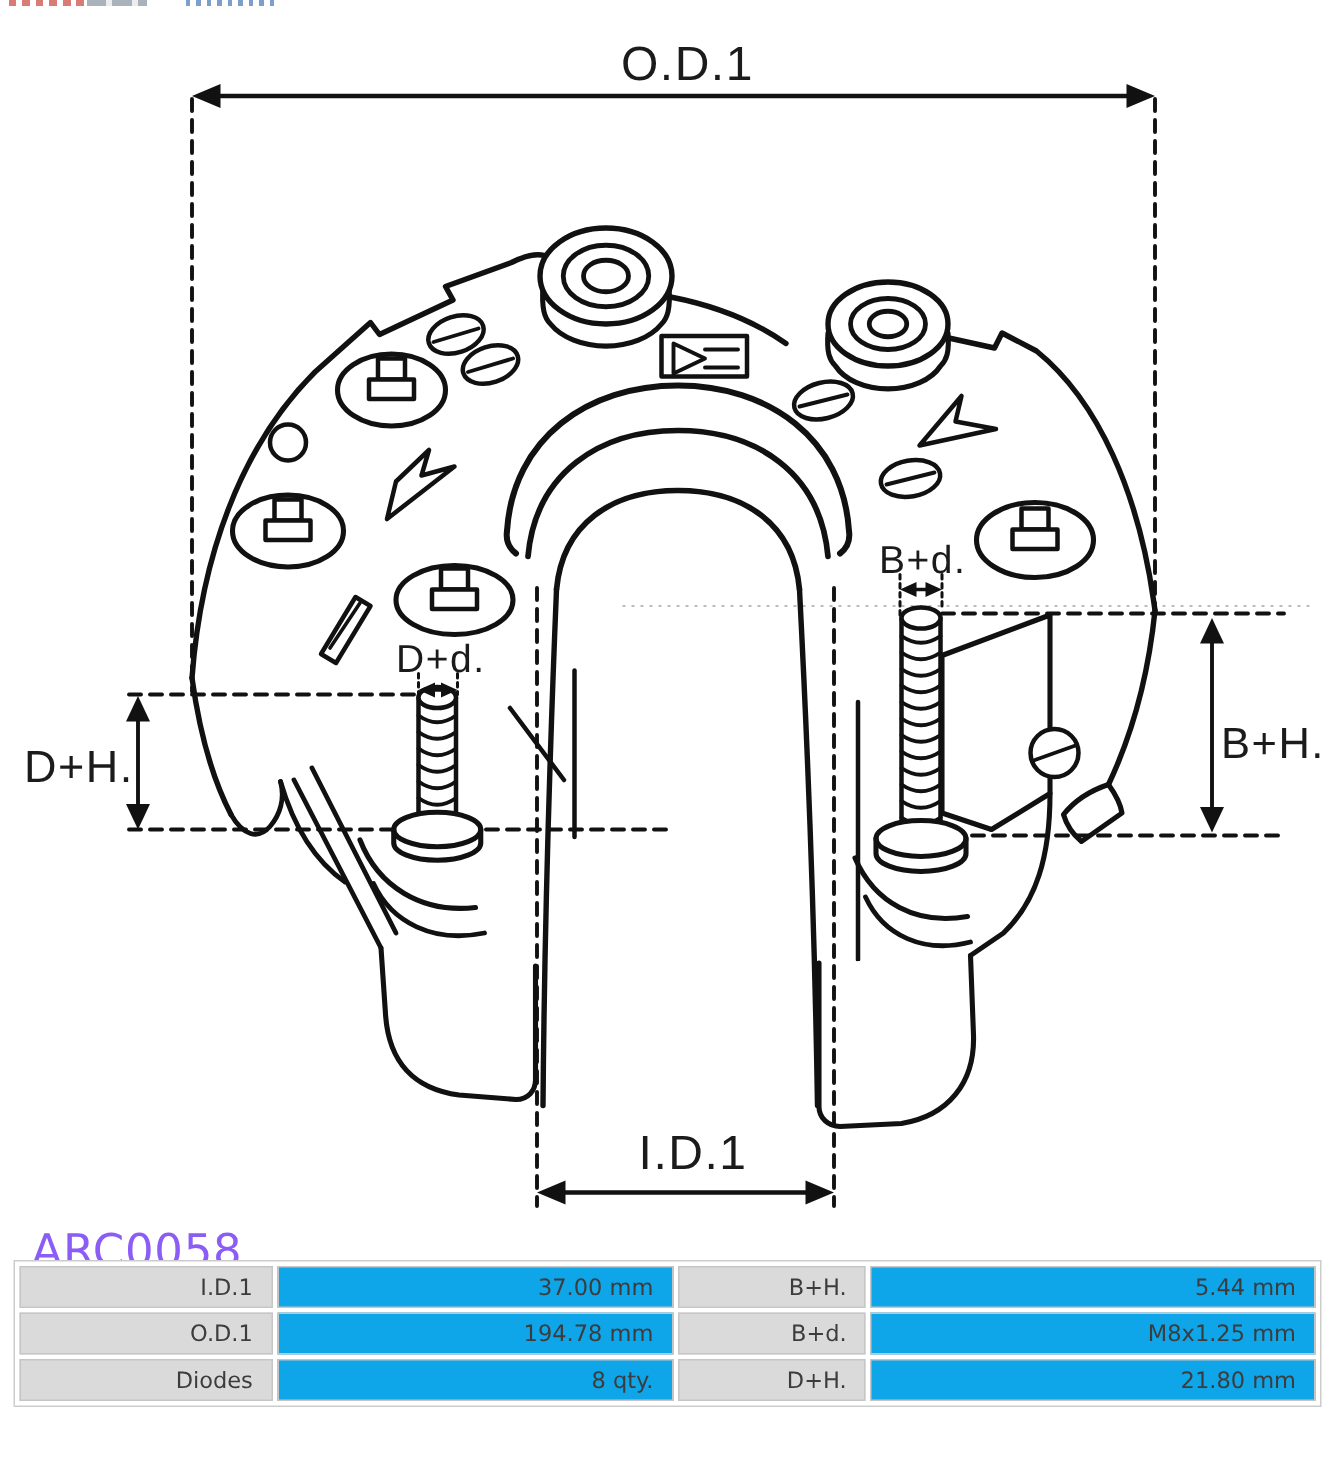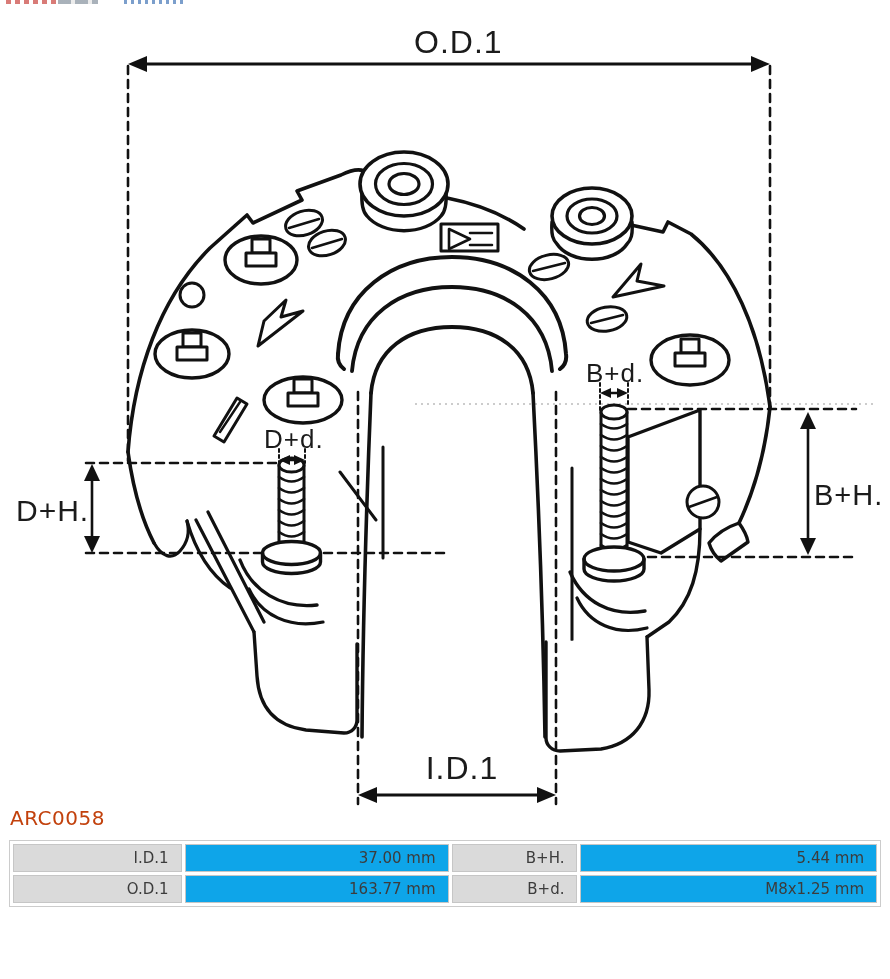--- a/index.html
+++ b/index.html
@@ -5,22 +5,22 @@
   html,body{margin:0;padding:0;background:#fff;}
   .stage{position:relative;width:890px;height:979px;background:#fff;overflow:hidden;
          font-family:"DejaVu Sans","Liberation Sans",sans-serif;}
   
   .logo-strip{position:absolute;top:0;left:6px;width:190px;height:4px;display:flex;}
   .ls-red{width:52px;height:4px;background:repeating-linear-gradient(90deg,#cf5a55 0 5px,#ffffff 5px 9px);opacity:.8;}
   .ls-gray{width:40px;height:4px;background:repeating-linear-gradient(90deg,#9aa4ae 0 13px,#e9e9e9 13px 17px);opacity:.85;}
   .ls-blue{width:60px;height:4px;margin-left:26px;background:repeating-linear-gradient(90deg,#6d94c6 0 3px,#ffffff 3px 7px);opacity:.9;}
   .diagram-wrap{position:absolute;left:0;top:0;width:890px;height:812px;}
   .diagram-wrap svg{display:block;}
-  .part-number{position:absolute;left:10px;top:806px;margin:0;font-size:20px;font-weight:500;
-               color:#c2410c;letter-spacing:.5px;font-family:"DejaVu Sans",sans-serif;}
+  .part-number{position:absolute;left:10px;top:806px;margin:11px;font-size:30px;font-weight:500;
+               color:#8b5cf6;letter-spacing:.5px;font-family:"DejaVu Sans",sans-serif;}
   table.specs{position:absolute;left:9px;top:840px;width:872px;table-layout:fixed;
               border-collapse:separate;border-spacing:3px;background:#fff;border:1px solid #cccccc;}
   table.specs td{border:1px solid #c6c6c6;height:26px;padding:0 12px;font-size:15px;color:#3c3c3c;
                  text-align:right;white-space:nowrap;overflow:hidden;box-sizing:content-box;
                  font-family:"DejaVu Sans","Liberation Sans",sans-serif;}
   td.lbl{background:#dadada;}
   td.val{background:#0ea5e9;}
   col.c-label1{width:166px;} col.c-value1{width:260px;} col.c-label2{width:124px;} col.c-value2{width:292px;}
   
   .ln{stroke:#111;fill:none;stroke-linecap:round;stroke-linejoin:round;}
@@ -243,20 +243,26 @@
     </colgroup>
     <tbody>
       <tr>
         <td class="lbl">I.D.1</td>
         <td class="val">37.00 mm</td>
         <td class="lbl">B+H.</td>
         <td class="val">5.44 mm</td>
       </tr>
       <tr>
         <td class="lbl">O.D.1</td>
-        <td class="val">163.77 mm</td>
+        <td class="val">194.78 mm</td>
         <td class="lbl">B+d.</td>
         <td class="val">M8x1.25 mm</td>
       </tr>
+      <tr>
+        <td class="lbl">Diodes</td>
+        <td class="val">8 qty.</td>
+        <td class="lbl">D+H.</td>
+        <td class="val">21.80 mm</td>
+      </tr>
     </tbody>
   </table>
 
 </div>
 
 </body></html>

